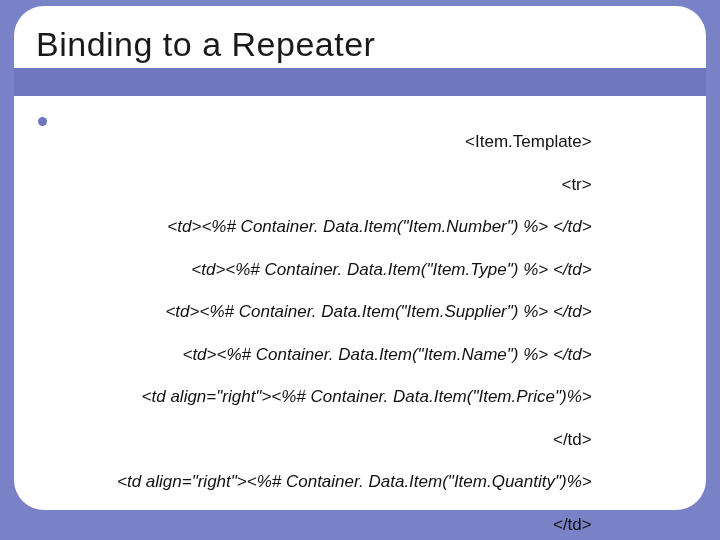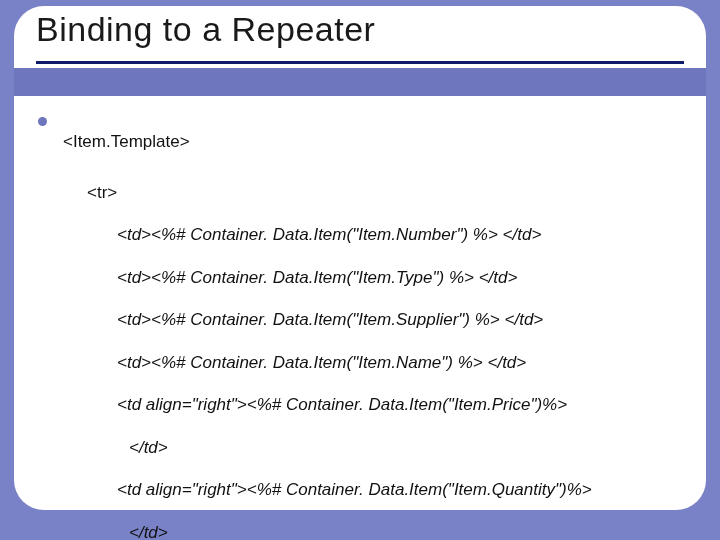--- a/index.html
+++ b/index.html
@@ -12,21 +12,21 @@
   .card {
     position: absolute;
     left: 14px;
     right: 14px;
     top: 6px;
     bottom: 30px;
     background: #ffffff;
     border-radius: 30px;
   }
   .title-wrap {
-    padding: 4px 22px 6px 22px;
+    padding: 19px 22px 6px 22px;
   }
   .title {
     font-size: 34px;
     font-weight: 400;
     color: #1a1a1a;
     letter-spacing: 0.5px;
   }
   .title-underline {
     margin: 6px 22px 0 22px;
     height: 3px;
@@ -60,24 +60,24 @@
     margin-top: 7px;
     flex-shrink: 0;
   }
   .code-block {
     font-family: Arial, Helvetica, sans-serif;
     font-size: 17px;
     line-height: 1.25;
     color: #111;
     white-space: pre;
   }
-  .line { display: block; }
-  .ind1 { padding-left: 24px; margin-top: 8px; }
+  .line { display: block; text-align: right; }
+  .ind1 { padding-left: 24px; }
   .ind2 { padding-left: 54px; font-style: italic; }
-  .ind3 { padding-left: 66px; font-style: italic; }
+  .ind3 { padding-left: 66px; }
 </style>
 </head>
 <body>
 
 <div class="card">
   <div class="title-wrap">
     <div class="title">Binding to a Repeater</div>
   </div>
   <div class="title-underline"></div>
 </div>

